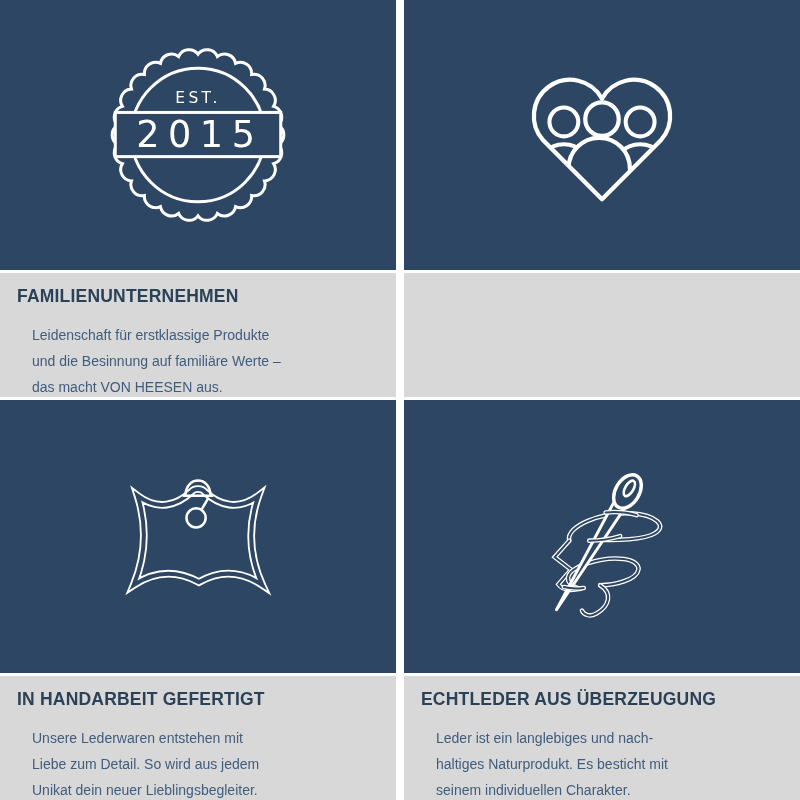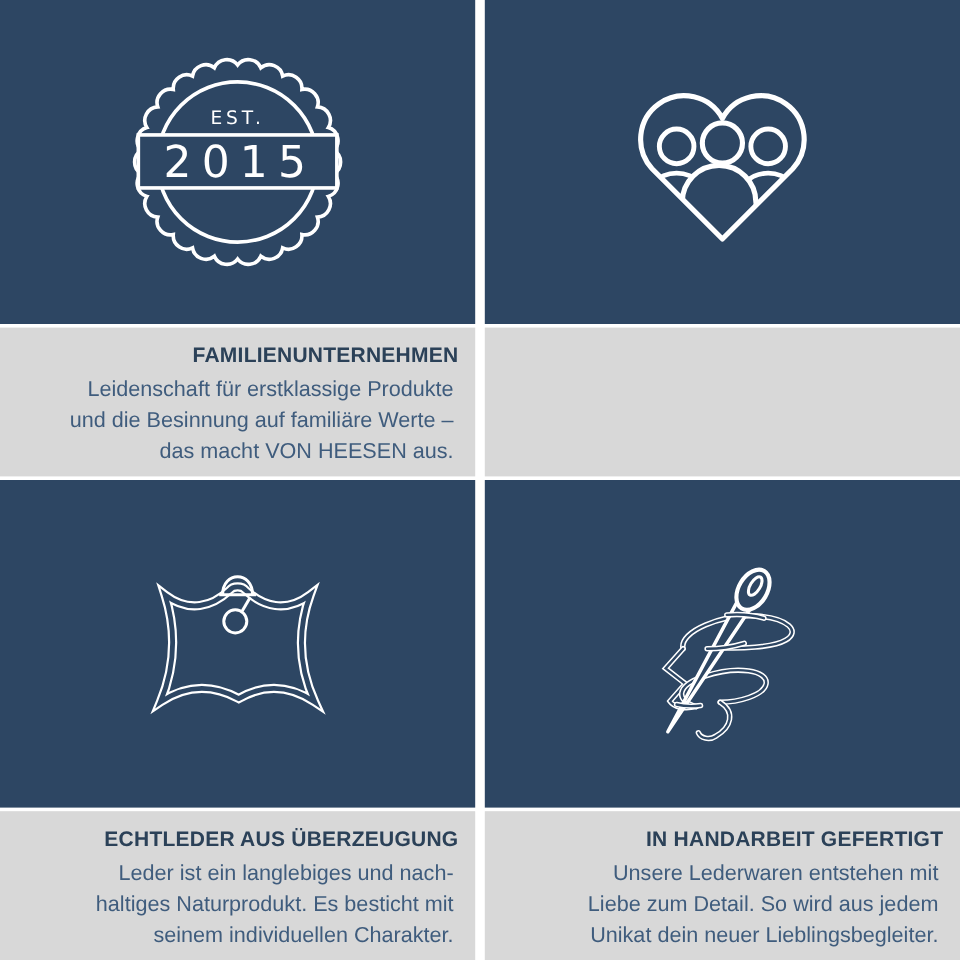--- a/index.html
+++ b/index.html
@@ -22,30 +22,29 @@
     column-gap:8px;row-gap:3px;
     width:800px;height:800px;
   }
   .panel{
     background:var(--navy);
     display:flex;align-items:center;justify-content:center;text-align:right;
   }
   .band{
     background:var(--gray);
     padding:13px 14px 0 17px;
-    text-align:right;
   }
   .band h3{
     margin:0 0 4px 0;
     font-size:17.5px;font-weight:700;letter-spacing:.2px;
     color:var(--heading);
   }
   .band p{
-    margin:4px;
-    font-size:18px;line-height:26px;
+    margin:15px;
+    font-size:14px;line-height:26px;
     color:var(--body);
     white-space:pre-line;
   }
   svg{display:block;}
   .wline{fill:none;stroke:#fff;}
   .navyfill{fill:var(--navy);}
   .dbl-outer{fill:none;stroke:#fff;stroke-width:8;stroke-linejoin:miter;stroke-miterlimit:14;}
   .dbl-inner{fill:none;stroke:var(--navy);stroke-width:4.2;stroke-linejoin:miter;stroke-miterlimit:14;}
   .thr-outer{fill:none;stroke:#fff;stroke-width:5;stroke-linecap:round;}
   .thr-inner{fill:none;stroke:var(--navy);stroke-width:2.2;stroke-linecap:round;}
@@ -140,25 +139,25 @@
         <path class="thr-inner" d="M104,73 C116,72 128,73 138,76"></path>
         <path class="thr-outer" d="M86,104 C98,104 110,102 120,99"></path>
         <path class="thr-inner" d="M86,104 C98,104 110,102 120,99"></path>
         <path class="thr-outer" d="M58,155 C66,157 72,157 80,156"></path>
         <path class="thr-inner" d="M58,155 C66,157 72,157 80,156"></path>
       </g>
     </svg>
   </div>
 
   <div class="band">
+    <h3>IN HANDARBEIT GEFERTIGT</h3>
+    <p>Unsere Lederwaren entstehen mit
+Liebe zum Detail. So wird aus jedem
+Unikat dein neuer Lieblingsbegleiter.</p>
+  </div>
+  <div class="band">
     <h3>ECHTLEDER AUS ÜBERZEUGUNG</h3>
     <p>Leder ist ein langlebiges und nach-
 haltiges Naturprodukt. Es besticht mit
 seinem individuellen Charakter.</p>
   </div>
-  <div class="band">
-    <h3>IN HANDARBEIT GEFERTIGT</h3>
-    <p>Unsere Lederwaren entstehen mit
-Liebe zum Detail. So wird aus jedem
-Unikat dein neuer Lieblingsbegleiter.</p>
-  </div>
 
 </div>
 
 </body></html>

